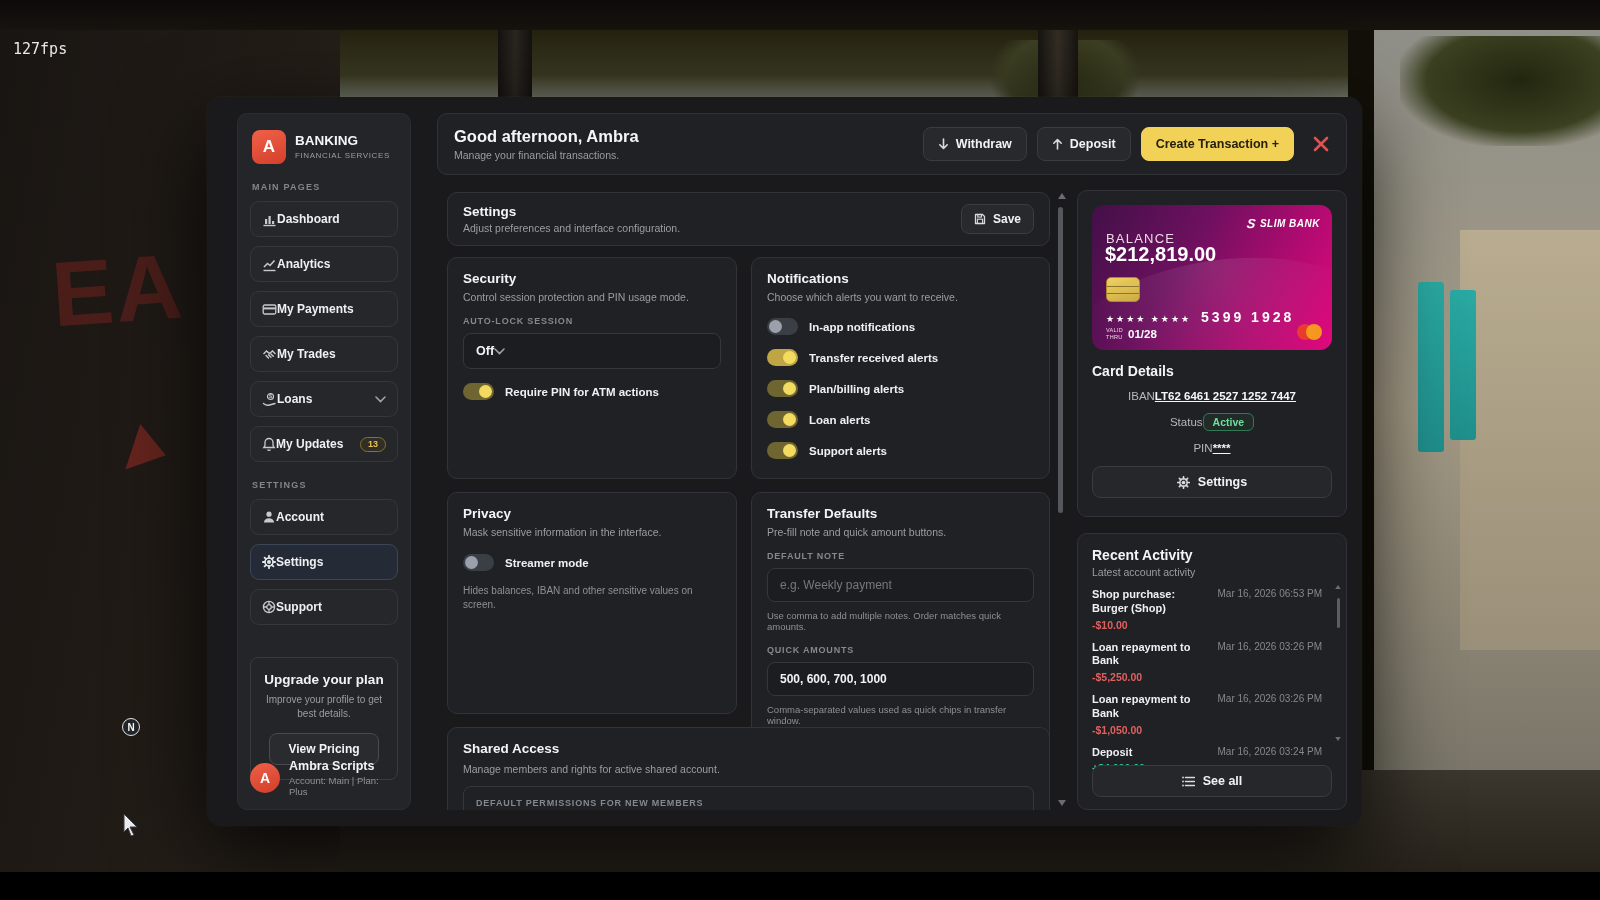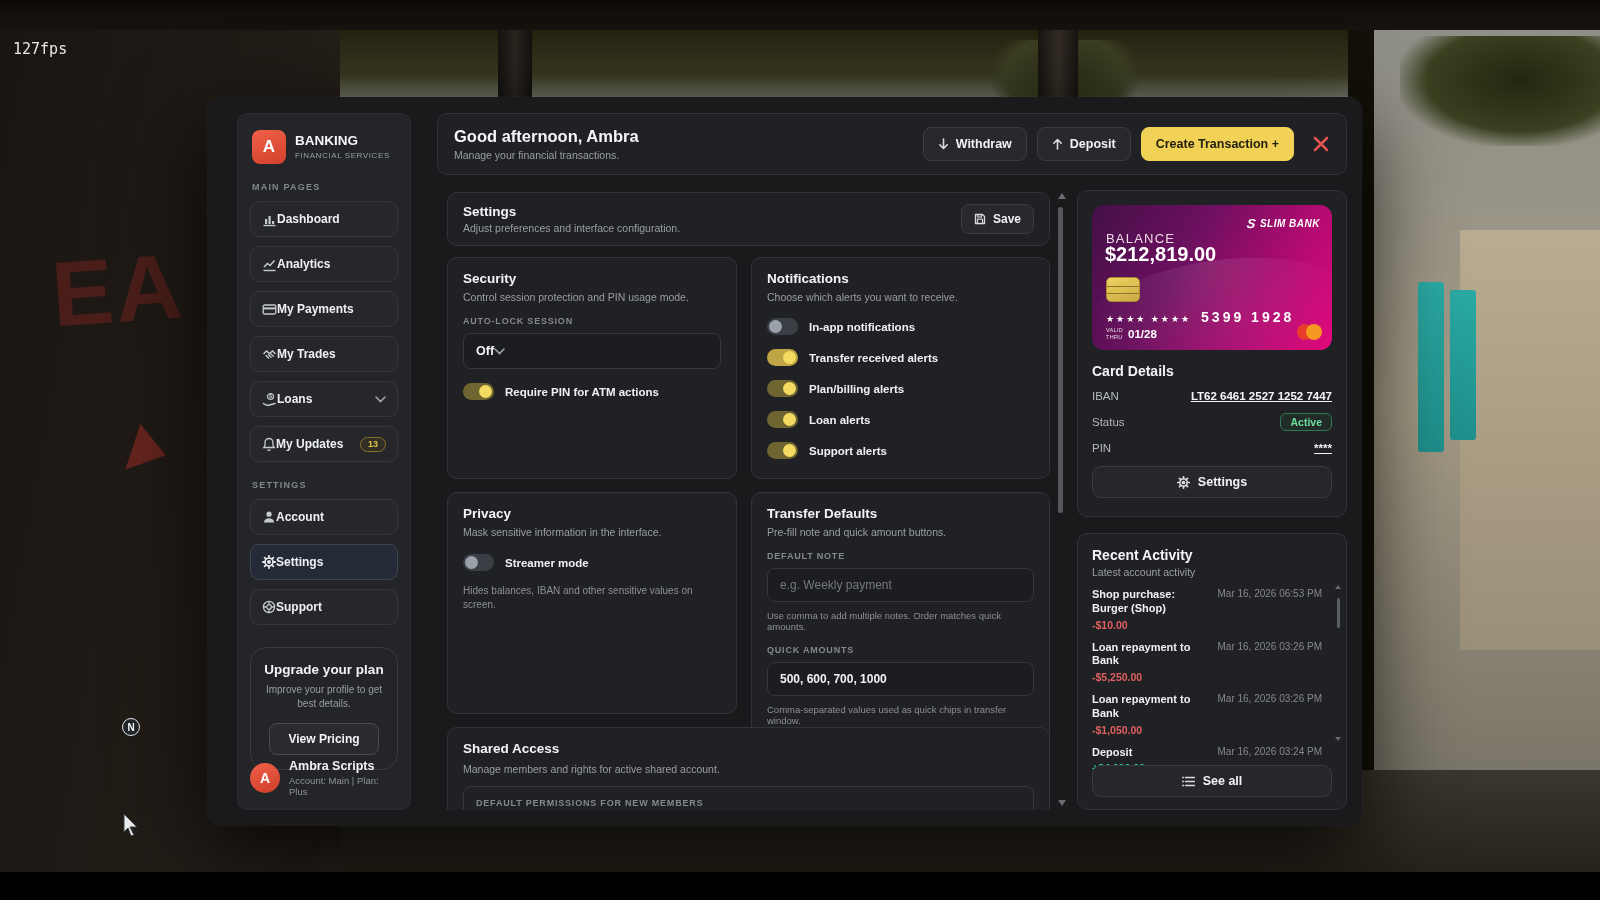--- a/index.html
+++ b/index.html
@@ -47,21 +47,21 @@
   .brand-sub{font-size:8px;color:#9b9ea4;letter-spacing:.6px;margin-top:2px;}
   .sec-label{font-size:9px;font-weight:bold;color:#83868c;letter-spacing:1.2px;margin:18px 2px 0 2px;}
   .nav-item{height:36px;margin-top:9px;border:1px solid #36373c;border-radius:9px;background:#26272b;
     display:flex;align-items:center;padding:0 11px;cursor:pointer;}
   .nav-item.active{background:#242a36;border-color:#3d4656;}
   .nav-item svg{flex:none;}
   .nav-label{font-size:12px;font-weight:bold;color:#eef0f2;white-space:nowrap;}
   .nav-badge{margin-left:auto;border:1px solid #8a7226;color:#e6c44c;border-radius:9px;font-size:9px;font-weight:bold;
     padding:1.5px 7px;background:rgba(80,66,20,.25);}
   .nav-chev{margin-left:auto;}
-  .upgrade{margin-top:22px;border:1px solid #3a3b40;border-radius:16px;padding:14px 10px;text-align:center;}
+  .upgrade{margin-top:32px;border:1px solid #3a3b40;border-radius:8px;padding:14px 10px;text-align:center;}
   .upg-title{font-size:13.5px;font-weight:bold;color:#f2f3f4;}
   .upg-sub{font-size:10px;color:#9a9da2;margin-top:6px;line-height:1.35;}
   .upg-btn{display:inline-block;margin-top:13px;border:1px solid #4a4b50;background:#2a2b2f;border-radius:8px;
     padding:8px 18px;font-size:12px;font-weight:bold;color:#f2f3f4;cursor:pointer;}
   .user-row{position:absolute;left:12px;right:12px;bottom:12px;display:flex;align-items:center;gap:9px;}
   .user-avatar{width:30px;height:30px;border-radius:50%;background:linear-gradient(160deg,#f06048,#cf3e2a);
     display:flex;align-items:center;justify-content:center;color:#fff;font-weight:bold;font-size:14px;flex:none;}
   .user-name{font-size:12.5px;font-weight:bold;color:#f2f3f4;line-height:1.15;}
   .user-meta{font-size:9.5px;color:#8f9297;margin-top:2px;}
 
@@ -127,21 +127,21 @@
   .bc-stars{font-size:9px;letter-spacing:2px;}
   .bc-num{font-size:14px;font-weight:bold;letter-spacing:3px;}
   .bc-valid{position:absolute;left:14px;top:122px;display:flex;align-items:center;gap:5px;color:#fff;}
   .bc-validlbl{font-size:5.5px;line-height:1.2;letter-spacing:.3px;color:#ead9e4;}
   .bc-validval{font-size:11.5px;font-weight:bold;}
   .bc-mc{position:absolute;right:10px;bottom:10px;display:flex;}
   .bc-mc i{width:16px;height:16px;border-radius:50%;display:block;}
   .bc-mc i.r{background:#e8392b;}
   .bc-mc i.o{background:#f79e1b;margin-left:-7px;opacity:.95;}
   .cd-title{font-size:14px;font-weight:bold;color:#f3f4f5;margin-top:13px;}
-  .cd-row{display:flex;align-items:center;justify-content:space-between;margin-top:11px;}
+  .cd-row{display:flex;align-items:center;justify-content:center;margin-top:11px;}
   .cd-label{font-size:11.5px;color:#b5b8bd;}
   .cd-val{font-size:11.5px;font-weight:bold;color:#f5f6f7;text-decoration:underline;}
   .badge-active{border:1px solid #2f7a52;color:#6fdf9f;background:rgba(40,120,75,.12);border-radius:6px;
     font-size:10.5px;font-weight:bold;padding:2px 9px;}
   .panel-btn{margin-top:12px;height:32px;border:1px solid #3a3b40;background:#26272b;border-radius:9px;
     display:flex;align-items:center;justify-content:center;gap:8px;font-size:12.5px;font-weight:bold;color:#f1f2f3;cursor:pointer;}
 
   #activitybox{left:870px;top:436px;width:270px;height:277px;background:#202124;border:1px solid #323338;border-radius:10px;padding:13px 14px;}
   .act-item{margin-top:10px;padding-right:10px;}
   .act-top{display:flex;justify-content:space-between;gap:8px;}

